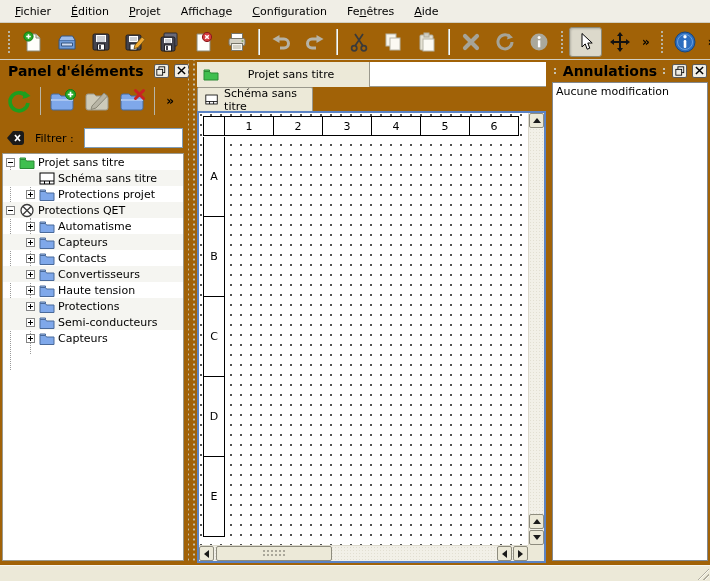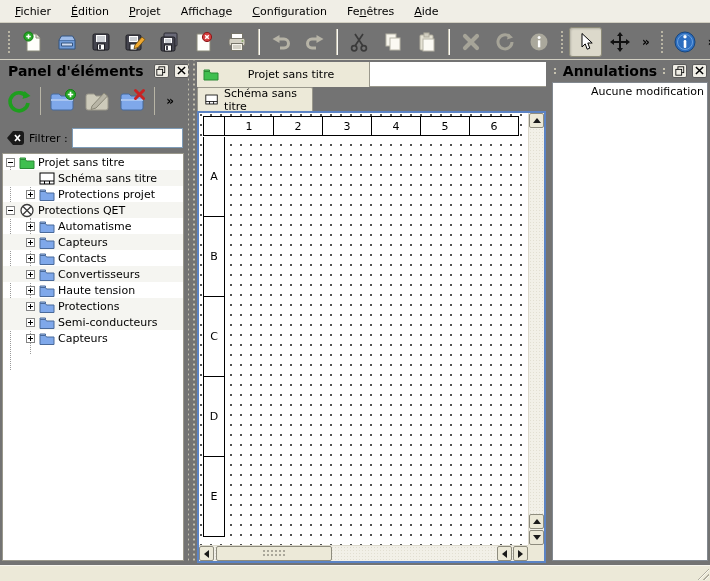--- a/index.html
+++ b/index.html
@@ -1,17 +1,17 @@
 <!DOCTYPE html>
 <html><head>
 <meta charset="utf-8">
 <style>
   * { box-sizing:border-box; margin:0; padding:0; }
   html,body { width:710px; height:581px; }
-  #app { position:relative; width:710px; height:581px; background:#737373;
+  #app { position:relative; width:710px; height:581px; background:#a16207;
          font-family:"DejaVu Sans",sans-serif; font-size:11px; color:#000; overflow:hidden; }
 
   
   .menubar { position:absolute; left:0; top:0; right:0; height:23px; display:flex;
              align-items:center; padding-left:5px; background:#f0eee6; border-bottom:1px solid #d2cfc2; }
   .menu-item { padding:4px 10px; }
 
   
   .toolbar { position:absolute; left:0; top:24px; right:0; height:36px; display:flex;
              align-items:center; gap:1px; padding:0 3px; border-bottom:1px solid #d2cfc2; }
@@ -38,21 +38,21 @@
               display:flex; align-items:center; justify-content:center; flex:0 0 15px; }
 
   
   .panel-toolbar { position:absolute; top:22px; left:3px; right:3px; height:38px;
                    display:flex; align-items:center; gap:4px; }
   .pt-btn { width:32px; height:32px; display:flex; align-items:center; justify-content:center; }
   .pt-sep { width:1px; height:28px; background:#b8b5a6; margin:0 2px; }
 
   
   .filter-row { position:absolute; top:66px; left:6px; right:5px; height:24px;
-                display:flex; align-items:center; gap:4px; }
+                display:flex; align-items:center; gap:10px; }
   .filter-input { flex:1; height:20px; border:1px solid #7f9db9; background:#fff;
                   font:inherit; padding:1px 3px; min-width:0; }
 
   
   .tree { position:absolute; top:93px; left:2px; right:4px; bottom:2px; background:#fff;
           border:1px solid #9a988c; overflow:hidden; }
   .trow { height:16px; display:flex; align-items:center; position:relative; }
   .trow.alt { background:#f5f5f1; }
   .d0 { padding-left:3px; } .d1 { padding-left:23px; }
   .exp { width:9px; height:9px; border:1px solid #848484; background:#fff; position:relative; flex:0 0 9px; }
@@ -111,21 +111,21 @@
         background-size:4px 4px; }
   .sb-corner { position:absolute; right:0; bottom:0; width:16px; height:16px; background:#ece9d8; }
   .t-up    { width:0; height:0; border-left:4px solid transparent; border-right:4px solid transparent; border-bottom:5px solid #1a1a1a; }
   .t-down  { width:0; height:0; border-left:4px solid transparent; border-right:4px solid transparent; border-top:5px solid #1a1a1a; }
   .t-left  { width:0; height:0; border-top:4px solid transparent; border-bottom:4px solid transparent; border-right:5px solid #1a1a1a; }
   .t-right { width:0; height:0; border-top:4px solid transparent; border-bottom:4px solid transparent; border-left:5px solid #1a1a1a; }
 
   
   .undo-list { position:absolute; top:22px; left:2px; right:2px; bottom:2px; background:#fff;
                border:1px solid #82888f; padding:2px 3px; }
-  .undo-item { height:15px;text-align:right; }
+  .undo-item { height:15px; }
 
   
   .statusbar { position:absolute; left:0; right:0; bottom:0; height:16px; background:#ece9d8;
                border-top:1px solid #f8f6ee; }
   .grip { position:absolute; right:1px; bottom:1px; width:13px; height:13px;
           background:repeating-linear-gradient(135deg, rgba(0,0,0,0) 0 2px, #b0ad9e 2px 3px, #faf8f0 3px 4px);
           clip-path:polygon(100% 0,100% 100%,0 100%); }
 </style>
 </head>
 <body>

